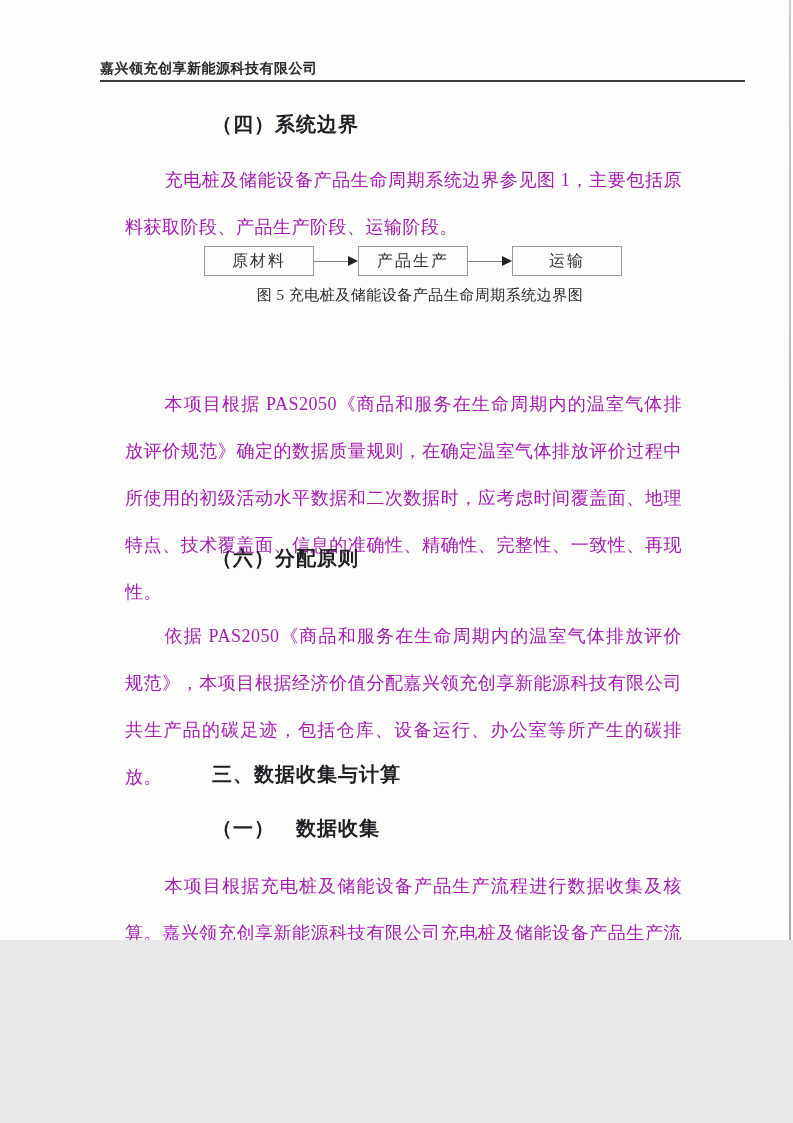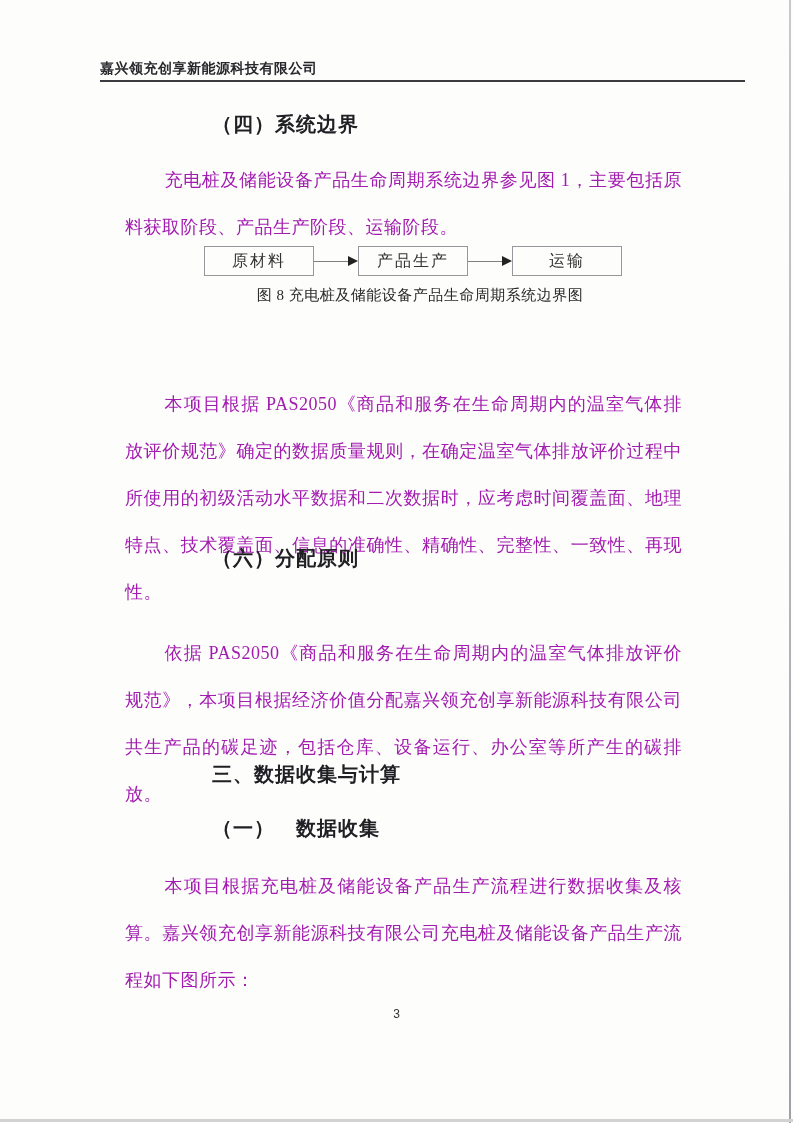--- a/index.html
+++ b/index.html
@@ -1,20 +1,20 @@
 <!DOCTYPE html>
 <html><head>
 <meta charset="utf-8">
 <style>
   * { margin: 0; padding: 0; box-sizing: border-box; }
   html, body { background: #e8e8e8; }
   .page {
     position: relative;
     width: 793px;
-    height: 1123px;
+    height: 940px;
     margin: 0 auto;
     background: #fdfdfc;
     overflow: hidden;
     color: #262626;
     font-family: "Liberation Serif", "DejaVu Serif", serif;
   }
   
   .scan-edge-right {
     position: absolute; top: 0; left: 789px; width: 2px; height: 1123px;
     background: linear-gradient(to bottom, #c9c9cd, #9fa0a6);
@@ -42,21 +42,21 @@
   .h-sec6 { top: 546px; text-align: right; }
   .h-chap3 { top: 762px; }
   .h-sec1 { top: 816px; }
   .para {
     position: absolute; left: 125px; width: 557px;
     font-size: 18px; line-height: 47px; letter-spacing: 0.5px;
     text-align: justify; text-indent: 2.2em; color: #a21caf;
   }
   .para-sec4 { top: 157px; }
   .para-sec5 { top: 381px; }
-  .para-sec6 { top: 630px; }
+  .para-sec6 { top: 613px; }
   .para-sec1 { top: 863px; }
   .figure-row {
     position: absolute; left: 204px; top: 246px; width: 420px; height: 30px;
     display: flex; align-items: center;
   }
   .flow-box {
     width: 110px; height: 30px;
     border: 1px solid #97979b;
     background: #fdfdfc;
     display: flex; align-items: center; justify-content: center;
@@ -106,21 +106,21 @@
       <span class="arrow-head"></span>
     </span>
     <div class="flow-box">产品生产</div>
     <span class="flow-arrow">
       <span class="arrow-line"></span>
       <span class="arrow-head"></span>
     </span>
     <div class="flow-box">运输</div>
   </div>
 
-  <div class="figure-caption">图 8 充电桩及储能设备产品生命周期系统边界图</div>
+  <div class="figure-caption">图 5 充电桩及储能设备产品生命周期系统边界图</div>
 
 
   <div class="para para-sec5">本项目根据 PAS2050《商品和服务在生命周期内的温室气体排放评价规范》确定的数据质量规则，在确定温室气体排放评价过程中所使用的初级活动水平数据和二次数据时，应考虑时间覆盖面、地理特点、技术覆盖面、信息的准确性、精确性、完整性、一致性、再现性。</div>
 
   <div class="h-section h-sec6">（六）分配原则</div>
 
   <div class="para para-sec6">依据 PAS2050《商品和服务在生命周期内的温室气体排放评价规范》，本项目根据经济价值分配嘉兴领充创享新能源科技有限公司共生产品的碳足迹，包括仓库、设备运行、办公室等所产生的碳排放。</div>
 
   <div class="h-section h-chap3">三、数据收集与计算</div>
 

